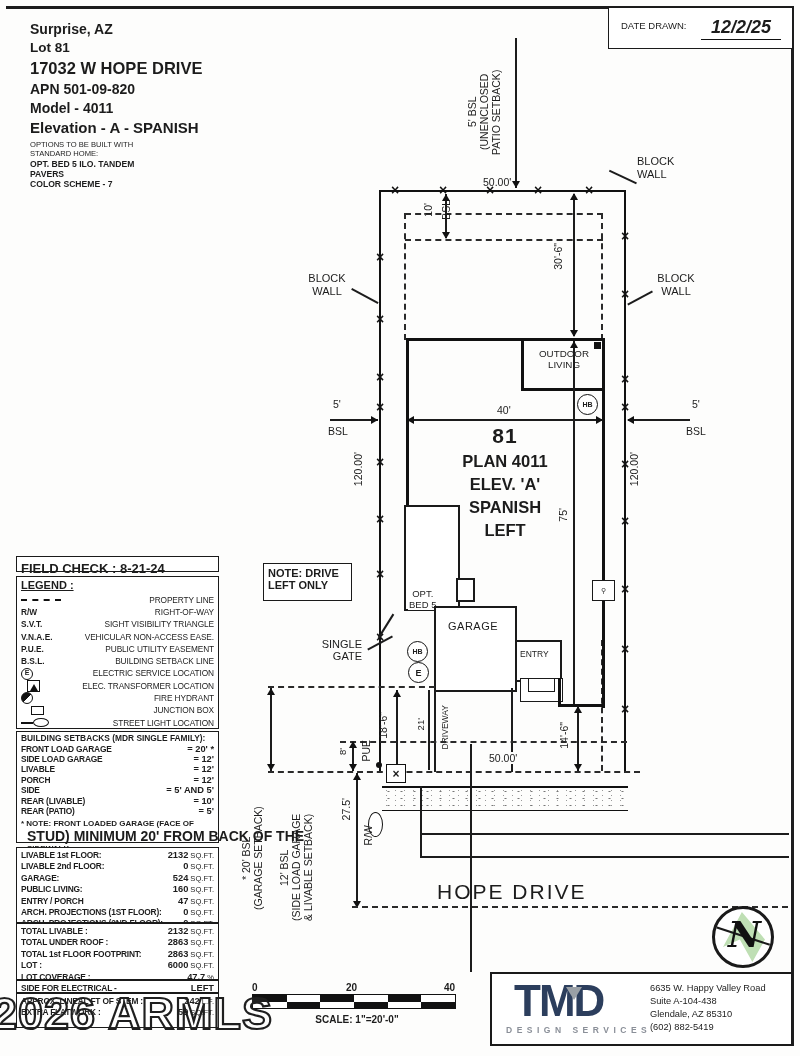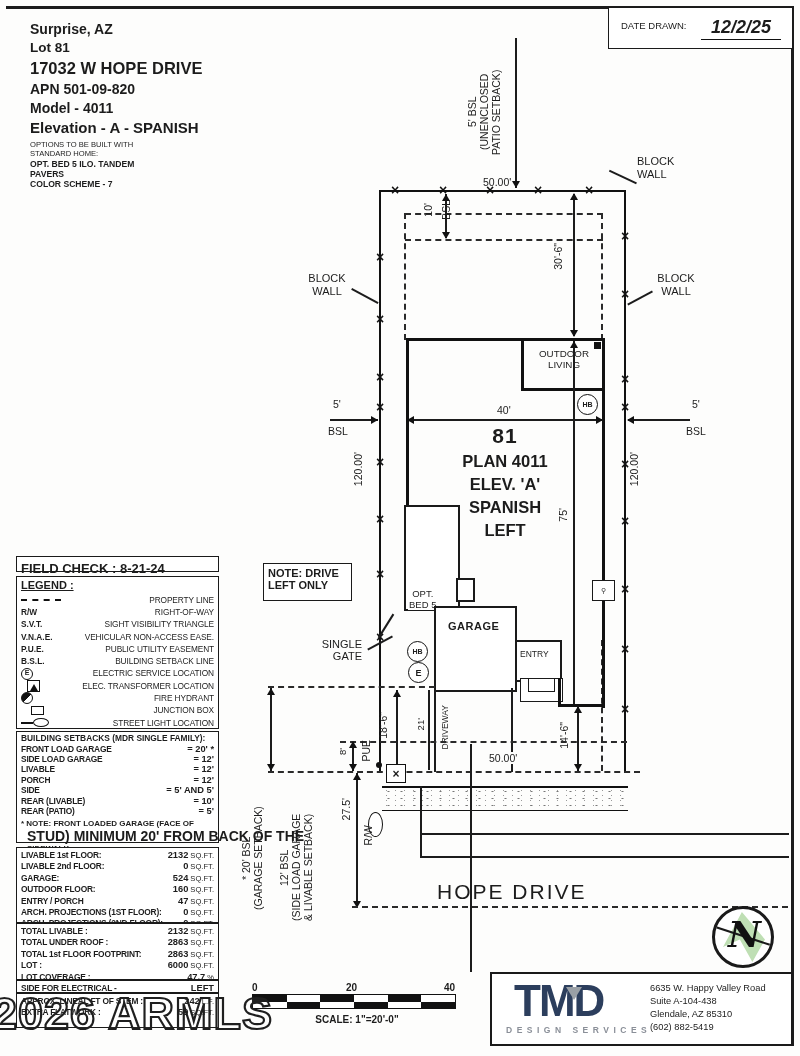--- a/index.html
+++ b/index.html
@@ -168,21 +168,21 @@
       </div>
     <div class="prow">
         <span class="lab">LIVABLE 2nd FLOOR:</span>
         <span><span class="val">0</span><span class="unit">SQ.FT.</span></span>
       </div>
     <div class="prow">
         <span class="lab">GARAGE:</span>
         <span><span class="val">524</span><span class="unit">SQ.FT.</span></span>
       </div>
     <div class="prow">
-        <span class="lab">OUTDOOR FLOOR:</span>
+        <span class="lab">PUBLIC LIVING:</span>
         <span><span class="val">160</span><span class="unit">SQ.FT.</span></span>
       </div>
     <div class="prow">
         <span class="lab">ENTRY / PORCH</span>
         <span><span class="val">47</span><span class="unit">SQ.FT.</span></span>
       </div>
     <div class="prow">
         <span class="lab">ARCH. PROJECTIONS (1ST FLOOR):</span>
         <span><span class="val">0</span><span class="unit">SQ.FT.</span></span>
       </div>
@@ -340,21 +340,21 @@
   <span class="txt vtxt dimtxt" style="left:557px;top:508px;">75'</span>
 
   <div class="box hatch" style="left:404px;top:505px;width:52px;height:102px;border-width:2px;"></div>
   <div class="box" style="left:456px;top:578px;width:15px;height:20px;border-width:2px;"></div>
   <div class="abs" style="left:408px;top:588px;background:#fff;padding:0 1px;text-align:center;">
     <div style="font-size:9.5px;">OPT.</div>
     <div style="font-size:9.5px;">BED 5</div>
   </div>
 
   <div class="box" style="left:434px;top:606px;width:79px;height:82px;border-width:2.5px;"></div>
-  <span class="txt" style="left:448px;top:620px;font-size:11px;letter-spacing:0.5px;font-weight:bold;">GARAGE</span>
+  <span class="txt" style="left:448px;top:620px;font-size:11px;letter-spacing:0.5px;">GARAGE</span>
 
   <div class="circ" style="left:407px;top:641px;width:19px;height:19px;font-size:7px;z-index:5;">
       <span>HB</span>
     </div>
   <div class="circ" style="left:408px;top:662px;width:19px;height:19px;font-size:9px;z-index:5;">
       <span>E</span>
     </div>
 
   <div class="box" style="left:515px;top:640px;width:43px;height:38px;border-width:2px;"></div>
   <span class="txt" style="left:520px;top:650px;font-size:8.5px;">ENTRY</span>

